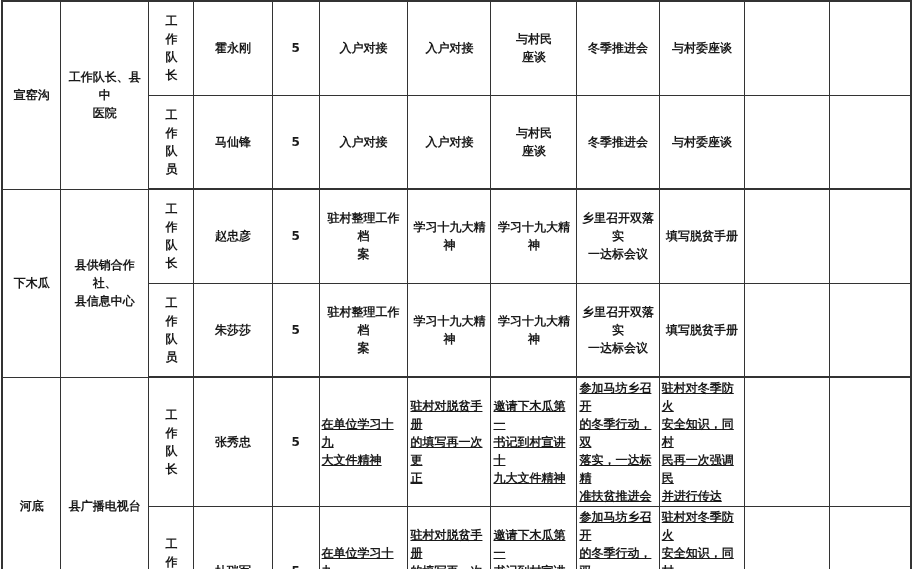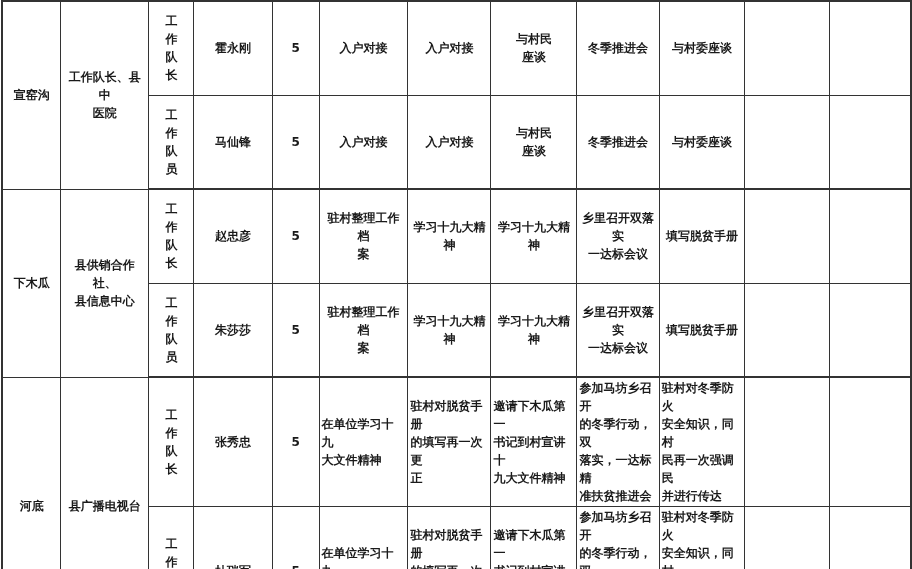--- a/index.html
+++ b/index.html
@@ -27,21 +27,21 @@
     color: #1a1a1a;
     text-align: center;
     vertical-align: middle;
     white-space: pre-line;
     padding: 1px 2px;
     overflow: hidden;
     word-break: break-all;
   }
   table.worklog tr { height: 94px; }
   table.worklog tr.group-end td { border-bottom: 2px solid #333333; }
-  table.worklog td.align-left { text-align: left; }
+  table.worklog td.align-left { text-align: left; text-decoration: underline; }
   table.worklog td.role-cell { padding: 1px 16px; }
 </style>
 </head>
 <body>
 
 <table class="worklog">
   <colgroup>
     <col style="width:60px">
       <col style="width:90px">
       <col style="width:23px">

